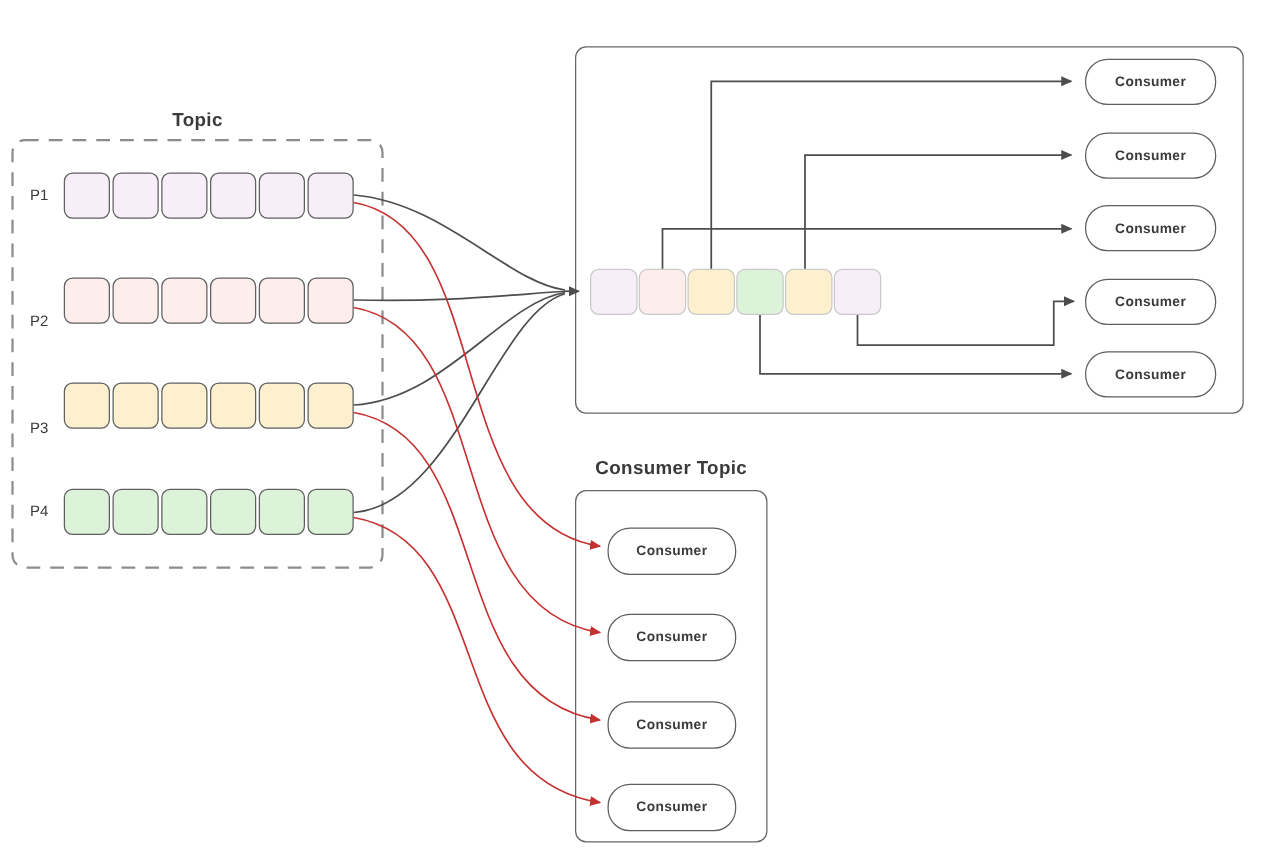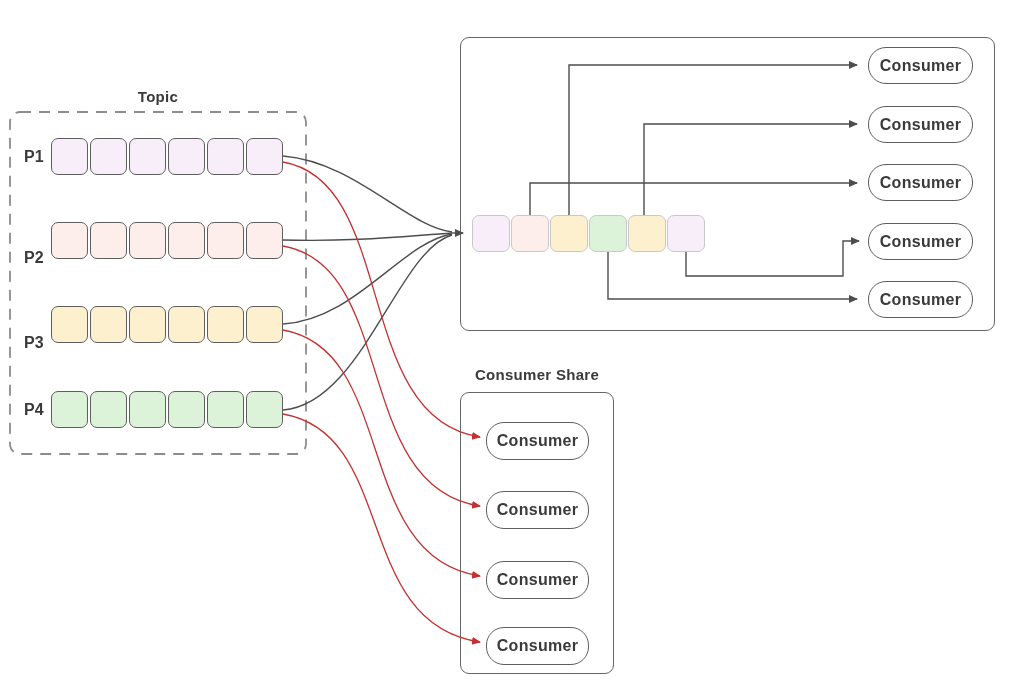--- a/index.html
+++ b/index.html
@@ -10,38 +10,38 @@
 
   .group-title {
     position: absolute; text-align: center;
     font-size: 15px; font-weight: bold; color: #3a3a3a; letter-spacing: .3px;
   }
 
   
   .partition-row { position: absolute; left: 51px; display: flex; gap: 2px; }
   .partition-label {
     position: absolute; left: 24px; width: 24px; height: 37px;
-    line-height: 37px; font-size: 16px; font-weight: bold; color: #3a3a3a;
+    line-height: 37px; font-size: 12px; font-weight: normal; color: #3a3a3a;
   }
   .cell {
     width: 37px; height: 37px; border: 1.5px solid #5f5f5f; border-radius: 7px;
     background: #eee;
   }
 
   
   .big-box {
     position: absolute; border: 1.5px solid #666; border-radius: 9px; background: transparent;
   }
 
   
   .consumer-box {
     position: absolute; width: 105px; height: 37px;
     border: 1.4px solid #5e5e5e; border-radius: 18px; background: #fff;
     display: flex; align-items: center; justify-content: center;
-    font-size: 16px; font-weight: bold; color: #3a3a3a; letter-spacing: .3px;
+    font-size: 11px; font-weight: bold; color: #3a3a3a; letter-spacing: .3px;
   }
   .cg-consumer { width: 103px; height: 38px; }
 
   
   .queue-row { position: absolute; left: 472px; top: 215px; display: flex; gap: 1px; }
   .queue-cell {
     width: 38px; height: 37px; border: 1px solid #c9c9c9; border-radius: 7px;
     background: #eee;
   }
 
@@ -112,21 +112,21 @@
     <div class="queue-cell" style="background: rgb(252, 240, 207);"></div>
     <div class="queue-cell" style="background: rgb(247, 238, 250);"></div>
   </div>
 
   <div class="consumer-box" style="left:868px; top:47px;">Consumer</div>
   <div class="consumer-box" style="left:868px; top:106px;">Consumer</div>
   <div class="consumer-box" style="left:868px; top:164px;">Consumer</div>
   <div class="consumer-box" style="left:868px; top:223px;">Consumer</div>
   <div class="consumer-box" style="left:868px; top:281px;">Consumer</div>
 
-  <div class="group-title" style="left:460px; top:366px; width:154px;">Consumer Share</div>
+  <div class="group-title" style="left:460px; top:366px; width:154px;">Consumer Topic</div>
   <div class="big-box" style="left:460px; top:392px; width:154px; height:282px;"></div>
 
   <div class="consumer-box cg-consumer" style="left:486px; top:422px;">Consumer</div>
   <div class="consumer-box cg-consumer" style="left:486px; top:491px;">Consumer</div>
   <div class="consumer-box cg-consumer" style="left:486px; top:561px;">Consumer</div>
   <div class="consumer-box cg-consumer" style="left:486px; top:627px;">Consumer</div>
 
   <svg class="overlay" width="1024" height="688" viewBox="0 0 1024 688">
     <defs>
       <marker id="ah-dark" markerWidth="10" markerHeight="9" refX="8" refY="4" orient="auto" markerUnits="userSpaceOnUse">

